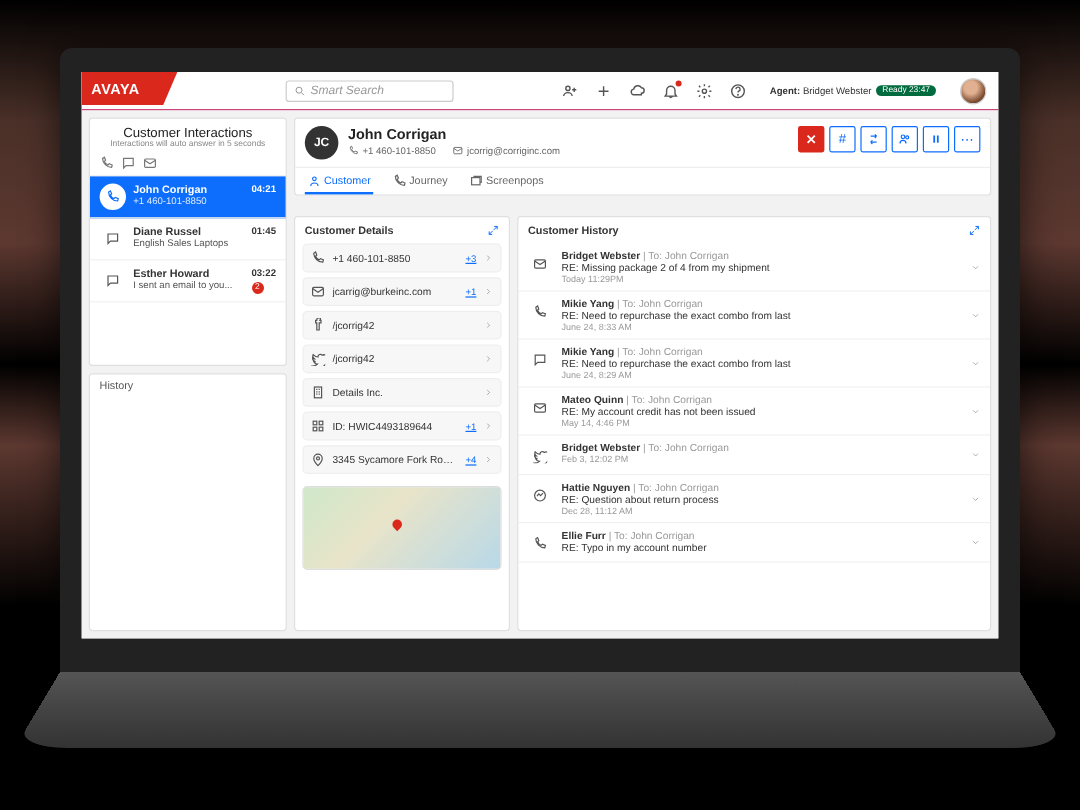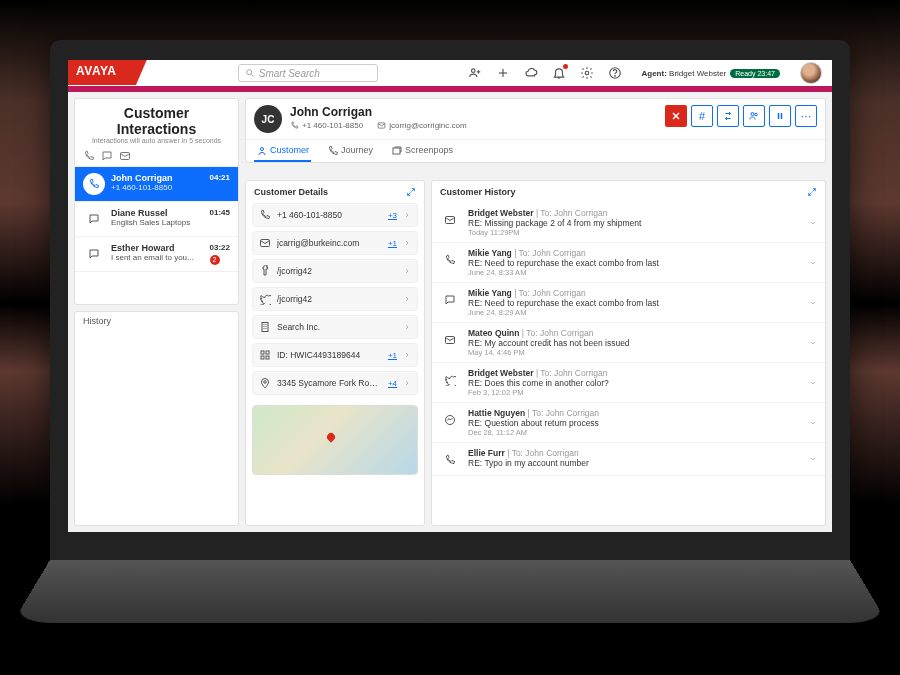--- a/index.html
+++ b/index.html
@@ -5,42 +5,42 @@
   * { box-sizing: border-box; margin: 0; padding: 0; }
   body { font-family: -apple-system, BlinkMacSystemFont, "Segoe UI", Arial, sans-serif; background: #1a1a1a; width: 900px; height: 675px; overflow: hidden; }
   .backdrop { position: absolute; inset: 0; background: linear-gradient(180deg, #000 0%, #4a3028 15%, #5c3830 30%, #000 45%, #5c3830 55%, #000 75%); }
   .laptop { position: absolute; left: 50px; right: 50px; top: 40px; bottom: 0; }
   .screen { background: #fff; height: 520px; border: 18px solid #222; border-top-width: 20px; border-bottom-width: 28px; border-radius: 10px 10px 0 0; box-shadow: 0 0 30px rgba(0,0,0,0.6); overflow: hidden; }
   .keyboard { height: 90px; background: linear-gradient(180deg, #555 0%, #333 100%); border-radius: 0 0 40px 40px / 0 0 20px 20px; transform: perspective(800px) rotateX(50deg); transform-origin: top; }
 
   .app { display: flex; flex-direction: column; height: 100%; font-size: 10px; color: #333; }
 
   
-  .topbar { height: 32px; display: flex; align-items: center; border-bottom: 6px solid #be185d; background: #fff; }
+  .topbar { height: 32px; display: flex; align-items: center; border-bottom: 1px solid #be185d; background: #fff; }
   .logo-wrap { width: 80px; height: 32px; position: relative; }
   .logo-shape { position: absolute; left: 0; top: 0; width: 80px; height: 28px; background: #da291c; clip-path: polygon(0 0, 100% 0, 85% 100%, 0 100%); display: flex; align-items: center; padding-left: 8px; }
   .logo-text { color: #fff; font-weight: 900; font-size: 12px; letter-spacing: 0.5px; }
   .search { margin: 16px auto; width: 140px; height: 18px; border: 1px solid #ccc; border-radius: 3px; display: flex; align-items: center; padding: 0 6px; color: #999; font-style: italic; }
   .search svg { width: 10px; height: 10px; margin-right: 4px; }
   .topbar-actions { display: flex; align-items: center; gap: 14px; margin-right: 10px; }
   .topbar-actions .ico { width: 14px; height: 14px; color: #555; position: relative; }
   .notif-dot { position: absolute; top: -2px; right: -2px; width: 5px; height: 5px; background: #da291c; border-radius: 50%; }
   .agent-pill { display: flex; align-items: center; gap: 4px; padding: 2px 6px; }
   .agent-pill .status { background: #006b3f; color: #fff; font-size: 7px; padding: 1px 5px; border-radius: 7px; }
   .avatar { width: 22px; height: 22px; border-radius: 50%; background: radial-gradient(circle at 40% 35%, #e0b090 30%, #7a4a30 70%); border: 1px solid #ccc; }
 
   
   .main { flex: 1; display: flex; gap: 6px; padding: 6px; background: #f2f2f2; overflow: hidden; }
   .panel { background: #fff; border: 1px solid #e0e0e0; border-radius: 3px; display: flex; flex-direction: column; }
 
   
   .left { width: 165px; display: flex; flex-direction: column; gap: 6px; }
   .left .panel { flex: 1; }
   .ci-header { padding: 6px 8px 2px; text-align: center; }
-  .ci-title { font-weight: 700; font-size: 14px; color: #222; }
+  .ci-title { font-weight: 400; font-size: 11px; color: #222; }
   .ci-sub { font-size: 7px; color: #888; }
   .ci-filters { display: flex; gap: 6px; padding: 4px 8px; border-bottom: 1px solid #eee; }
   .ci-filters .ico { width: 12px; height: 12px; color: #777; }
   .interaction { display: flex; align-items: flex-start; gap: 6px; padding: 6px 8px; border-bottom: 1px solid #f0f0f0; }
   .interaction.active { background: #0d6efd; color: #fff; }
   .ix-ico { width: 22px; height: 22px; border-radius: 50%; display: flex; align-items: center; justify-content: center; flex-shrink: 0; }
   .interaction.active .ix-ico { background: #fff; color: #0d6efd; }
   .interaction:not(.active) .ix-ico { color: #555; }
   .ix-body { flex: 1; min-width: 0; }
   .ix-name { font-weight: 700; font-size: 9px; }
@@ -395,21 +395,21 @@
                       <svg width="12" height="12" viewBox="0 0 24 24" fill="none" stroke="currentColor" stroke-width="2">
                         <rect x="6" y="3" width="12" height="18"></rect>
                         <line x1="9" y1="7" x2="11" y2="7"></line>
                         <line x1="13" y1="7" x2="15" y2="7"></line>
                         <line x1="9" y1="11" x2="11" y2="11"></line>
                         <line x1="13" y1="11" x2="15" y2="11"></line>
                         <line x1="9" y1="15" x2="11" y2="15"></line>
                         <line x1="13" y1="15" x2="15" y2="15"></line>
                       </svg>
                     </span>
-    <span class="val">Search Inc.</span>
+    <span class="val">Details Inc.</span>
 
     <span class="chev">
                       <svg viewBox="0 0 24 24" fill="none" stroke="currentColor" stroke-width="2">
                         <polyline points="9 6 15 12 9 18"></polyline>
                       </svg>
                     </span>
                   </div>
                   <div class="detail-item">
     <span class="ico">
                       <svg width="12" height="12" viewBox="0 0 24 24" fill="none" stroke="currentColor" stroke-width="2">
@@ -527,21 +527,20 @@
                     </span>
                   </div>
                   <div class="hist-item">
     <div class="hist-ico-wrap">
                       <svg width="12" height="12" viewBox="0 0 24 24" fill="none" stroke="currentColor" stroke-width="2">
                         <path d="M22 5c-1 .5-2 .8-3 1a4 4 0 0 0-7 3c-3 0-6-2-8-4 0 0-2 4 2 7-1 0-2 0-3-1 0 3 2 5 5 6-1 0-2 0-3 0 1 2 3 4 6 4-2 2-5 3-8 3 3 2 6 3 9 3 11 0 17-9 16-17 1-1 2-2 3-3z"></path>
                       </svg>
                     </div>
     <div class="hist-body">
       <div class="hist-top"><span class="hist-from">Bridget Webster</span> <span class="hist-to">| To: John Corrigan</span></div>
-      <div class="hist-subj">RE: Does this come in another color?</div>
       <div class="hist-time">Feb 3, 12:02 PM</div>
     </div>
     <span class="hist-chev">
                       <svg viewBox="0 0 24 24" fill="none" stroke="currentColor" stroke-width="2">
                         <polyline points="6 9 12 15 18 9"></polyline>
                       </svg>
                     </span>
                   </div>
                   <div class="hist-item">
     <div class="hist-ico-wrap">

